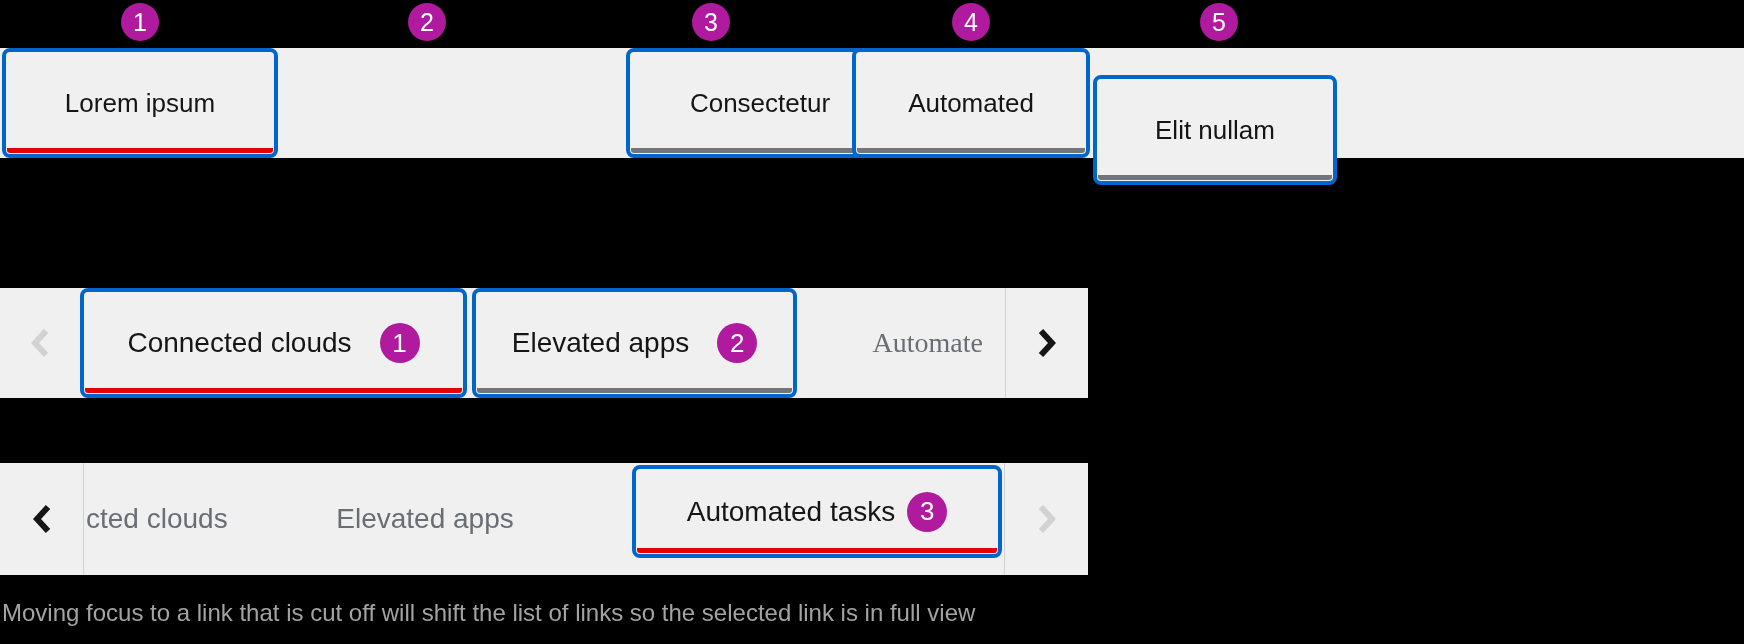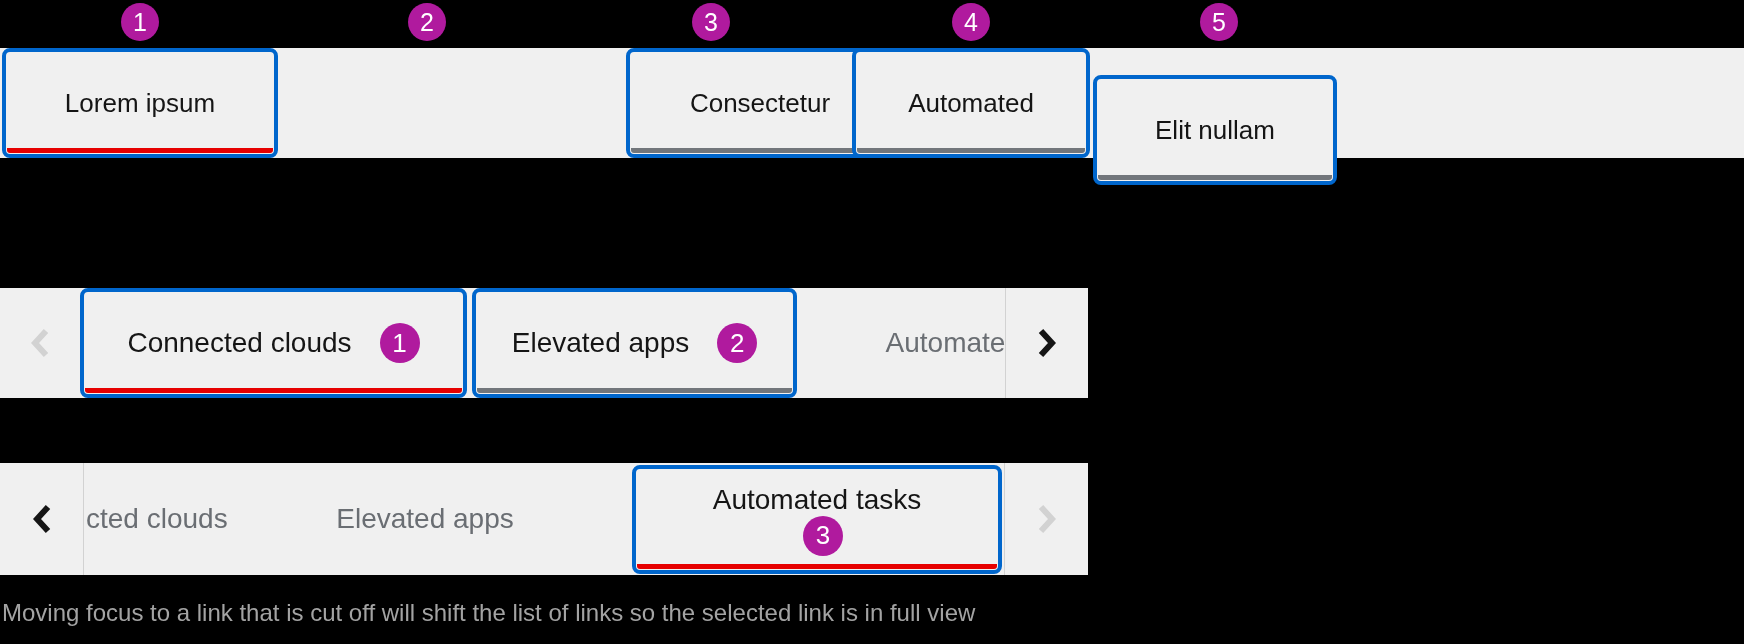--- a/index.html
+++ b/index.html
@@ -19,21 +19,21 @@
     display:flex; align-items:center; justify-content:center;
     color:#151515; cursor:pointer;
   }
   .tab .ul {
     position:absolute; left:1px; right:1px; bottom:1px; height:5px;
     background:#72767b; border-radius:0 0 3px 3px;
   }
   .tab.selected .ul { background:#e60000; }
   #topbar .tab { height:110px; font-size:26px; }
   #scroll1 .tab { height:110px; font-size:28px;gap:16px; }
-  #scroll2 .tab { height:109px; font-size:28px;flex-direction:column; }
+  #scroll2 .tab { height:93px; font-size:28px; }
 
   .callout {
     position:absolute; top:3px; width:38px; height:38px; border-radius:50%;
     background:#b01a9e; color:#fff; font-size:25px;
     display:flex; align-items:center; justify-content:center;
   }
   .badge-inline {
     flex:none; width:40px; height:40px; border-radius:50%; margin-left:12px;
     background:#b01a9e; color:#fff; font-size:26px;
     display:flex; align-items:center; justify-content:center;
@@ -97,21 +97,21 @@
     <div class="tab selected" style="left:80px; width:387px;">
       <span>Connected clouds</span>
       <span class="badge-inline">1</span>
       <span class="ul"></span>
     </div>
     <div class="tab" style="left:472px; width:325px;">
       <span>Elevated apps</span>
       <span class="badge-inline">2</span>
       <span class="ul"></span>
     </div>
-    <div class="cut-label" style="left:844px; width:203px; justify-content:center; padding-right:2px;">
+    <div class="cut-label" style="left:780px; width:203px; justify-content:flex-end; padding-right:2px;font-family:Liberation Serif, serif;">
       <span>Automate</span>
     </div>
     <div class="divider" style="left:1005px;"></div>
     <div class="scroll-btn" style="left:1006px; width:82px;">
       <span>
         <svg width="18" height="30" viewBox="0 0 18 30">
             <path d="M3 3 L14 15 L3 27" fill="none" stroke="currentColor" stroke-width="6"></path>
           </svg>
       </span>
     </div>

